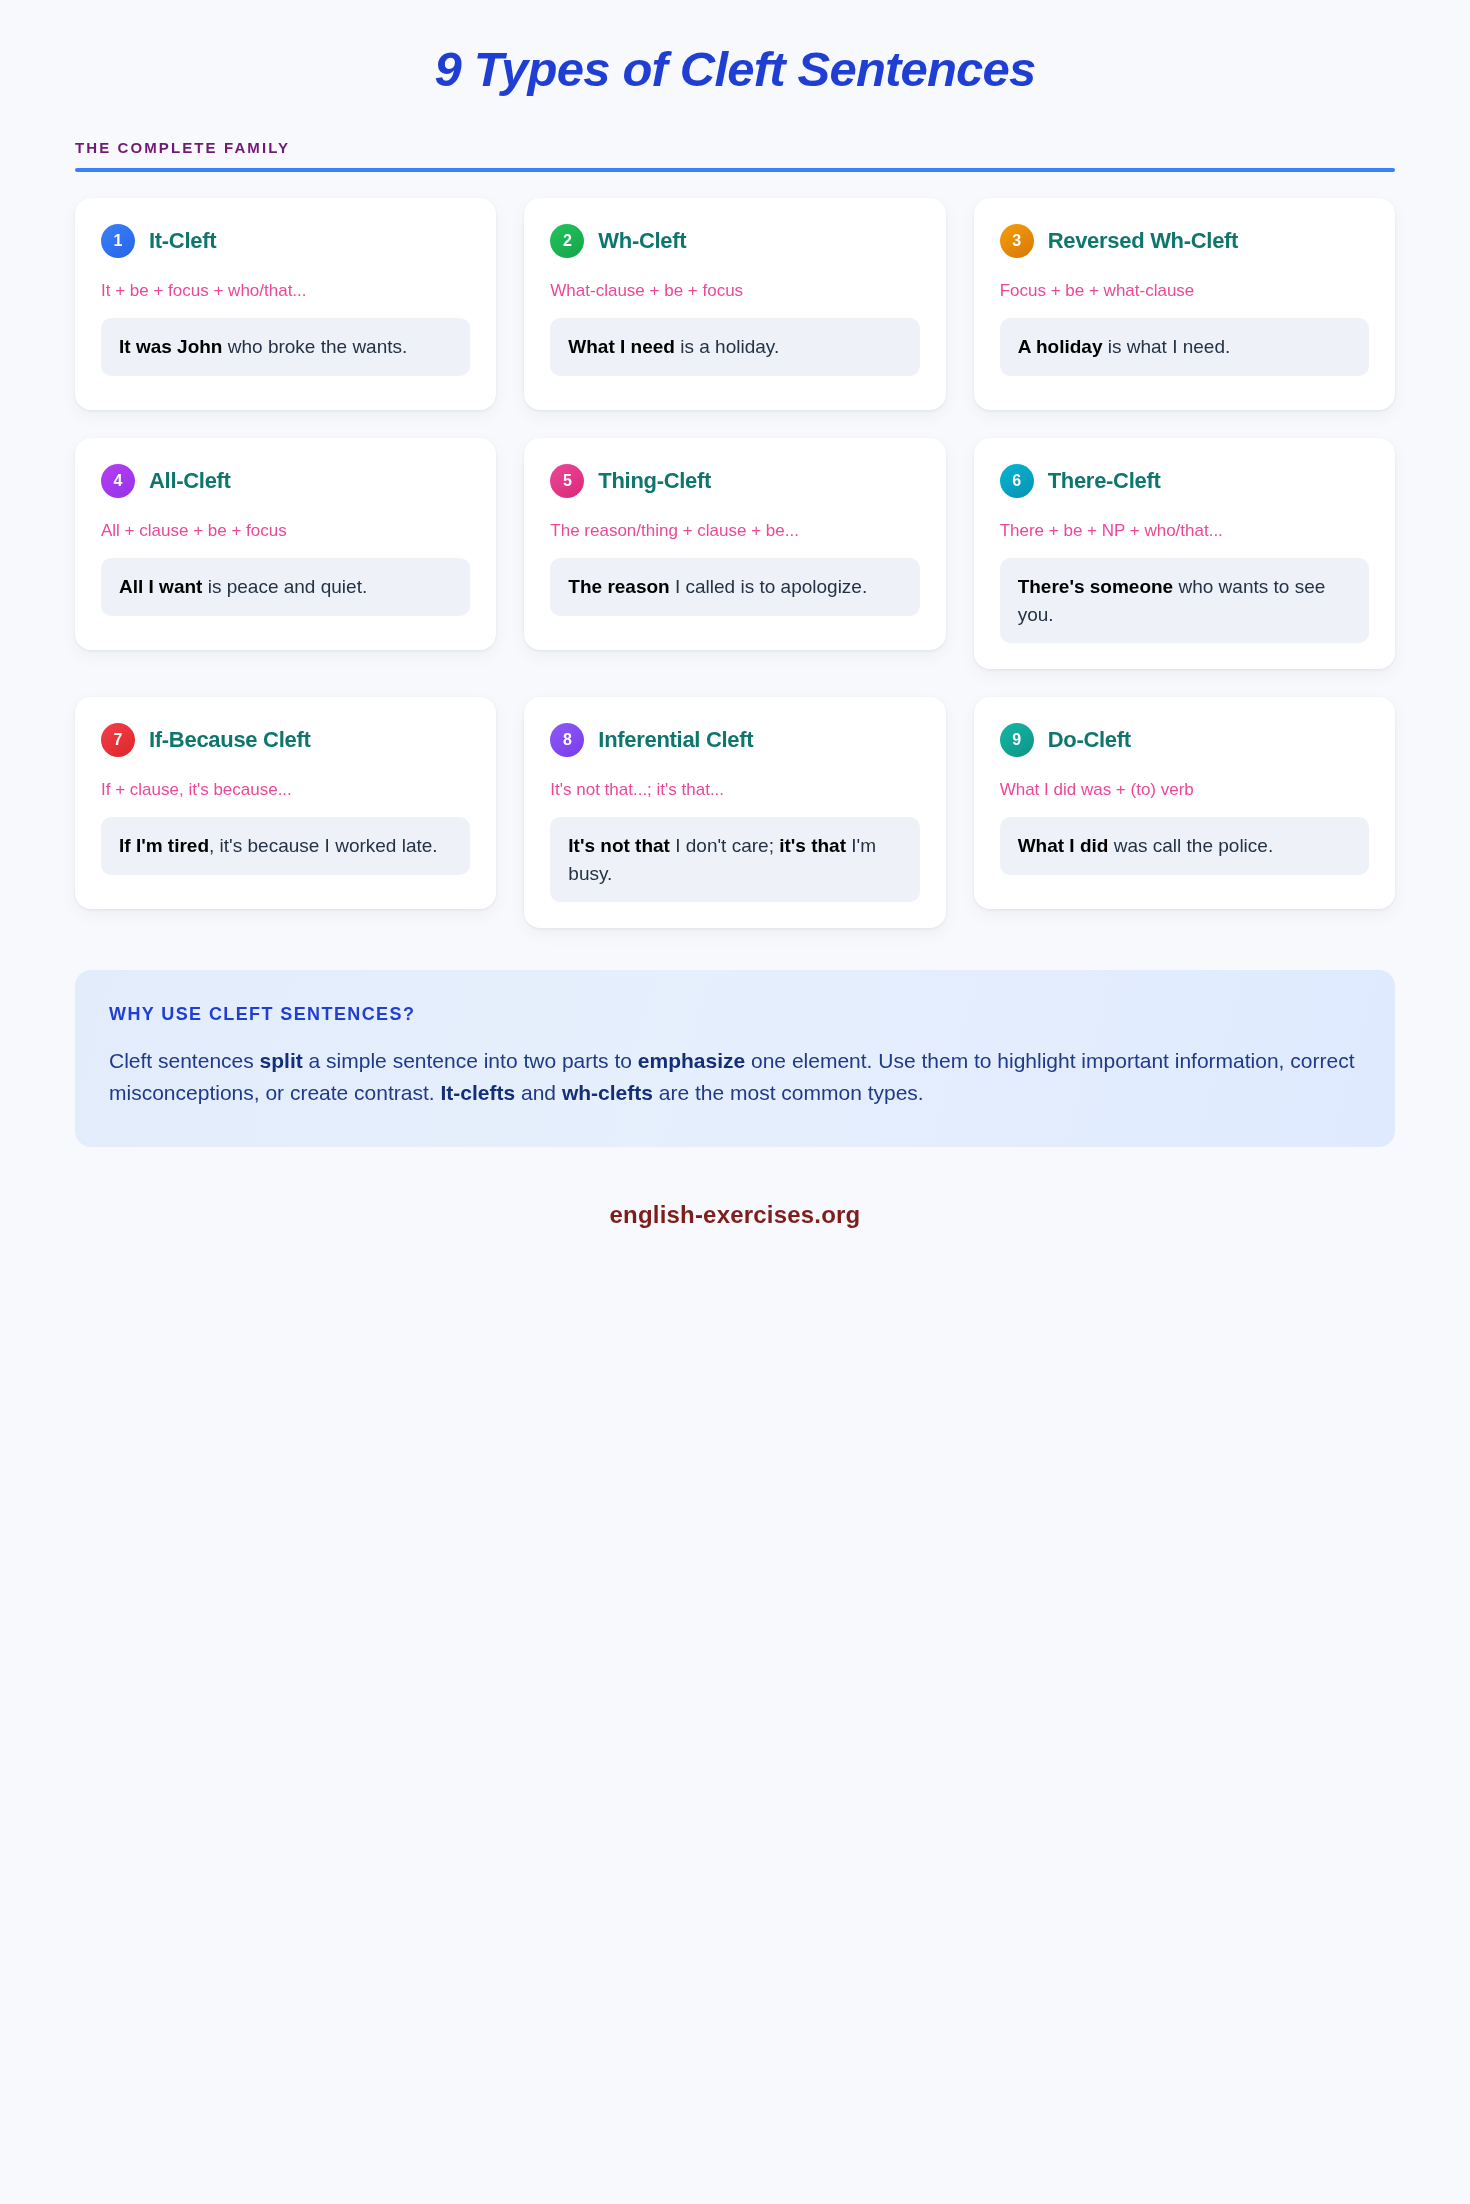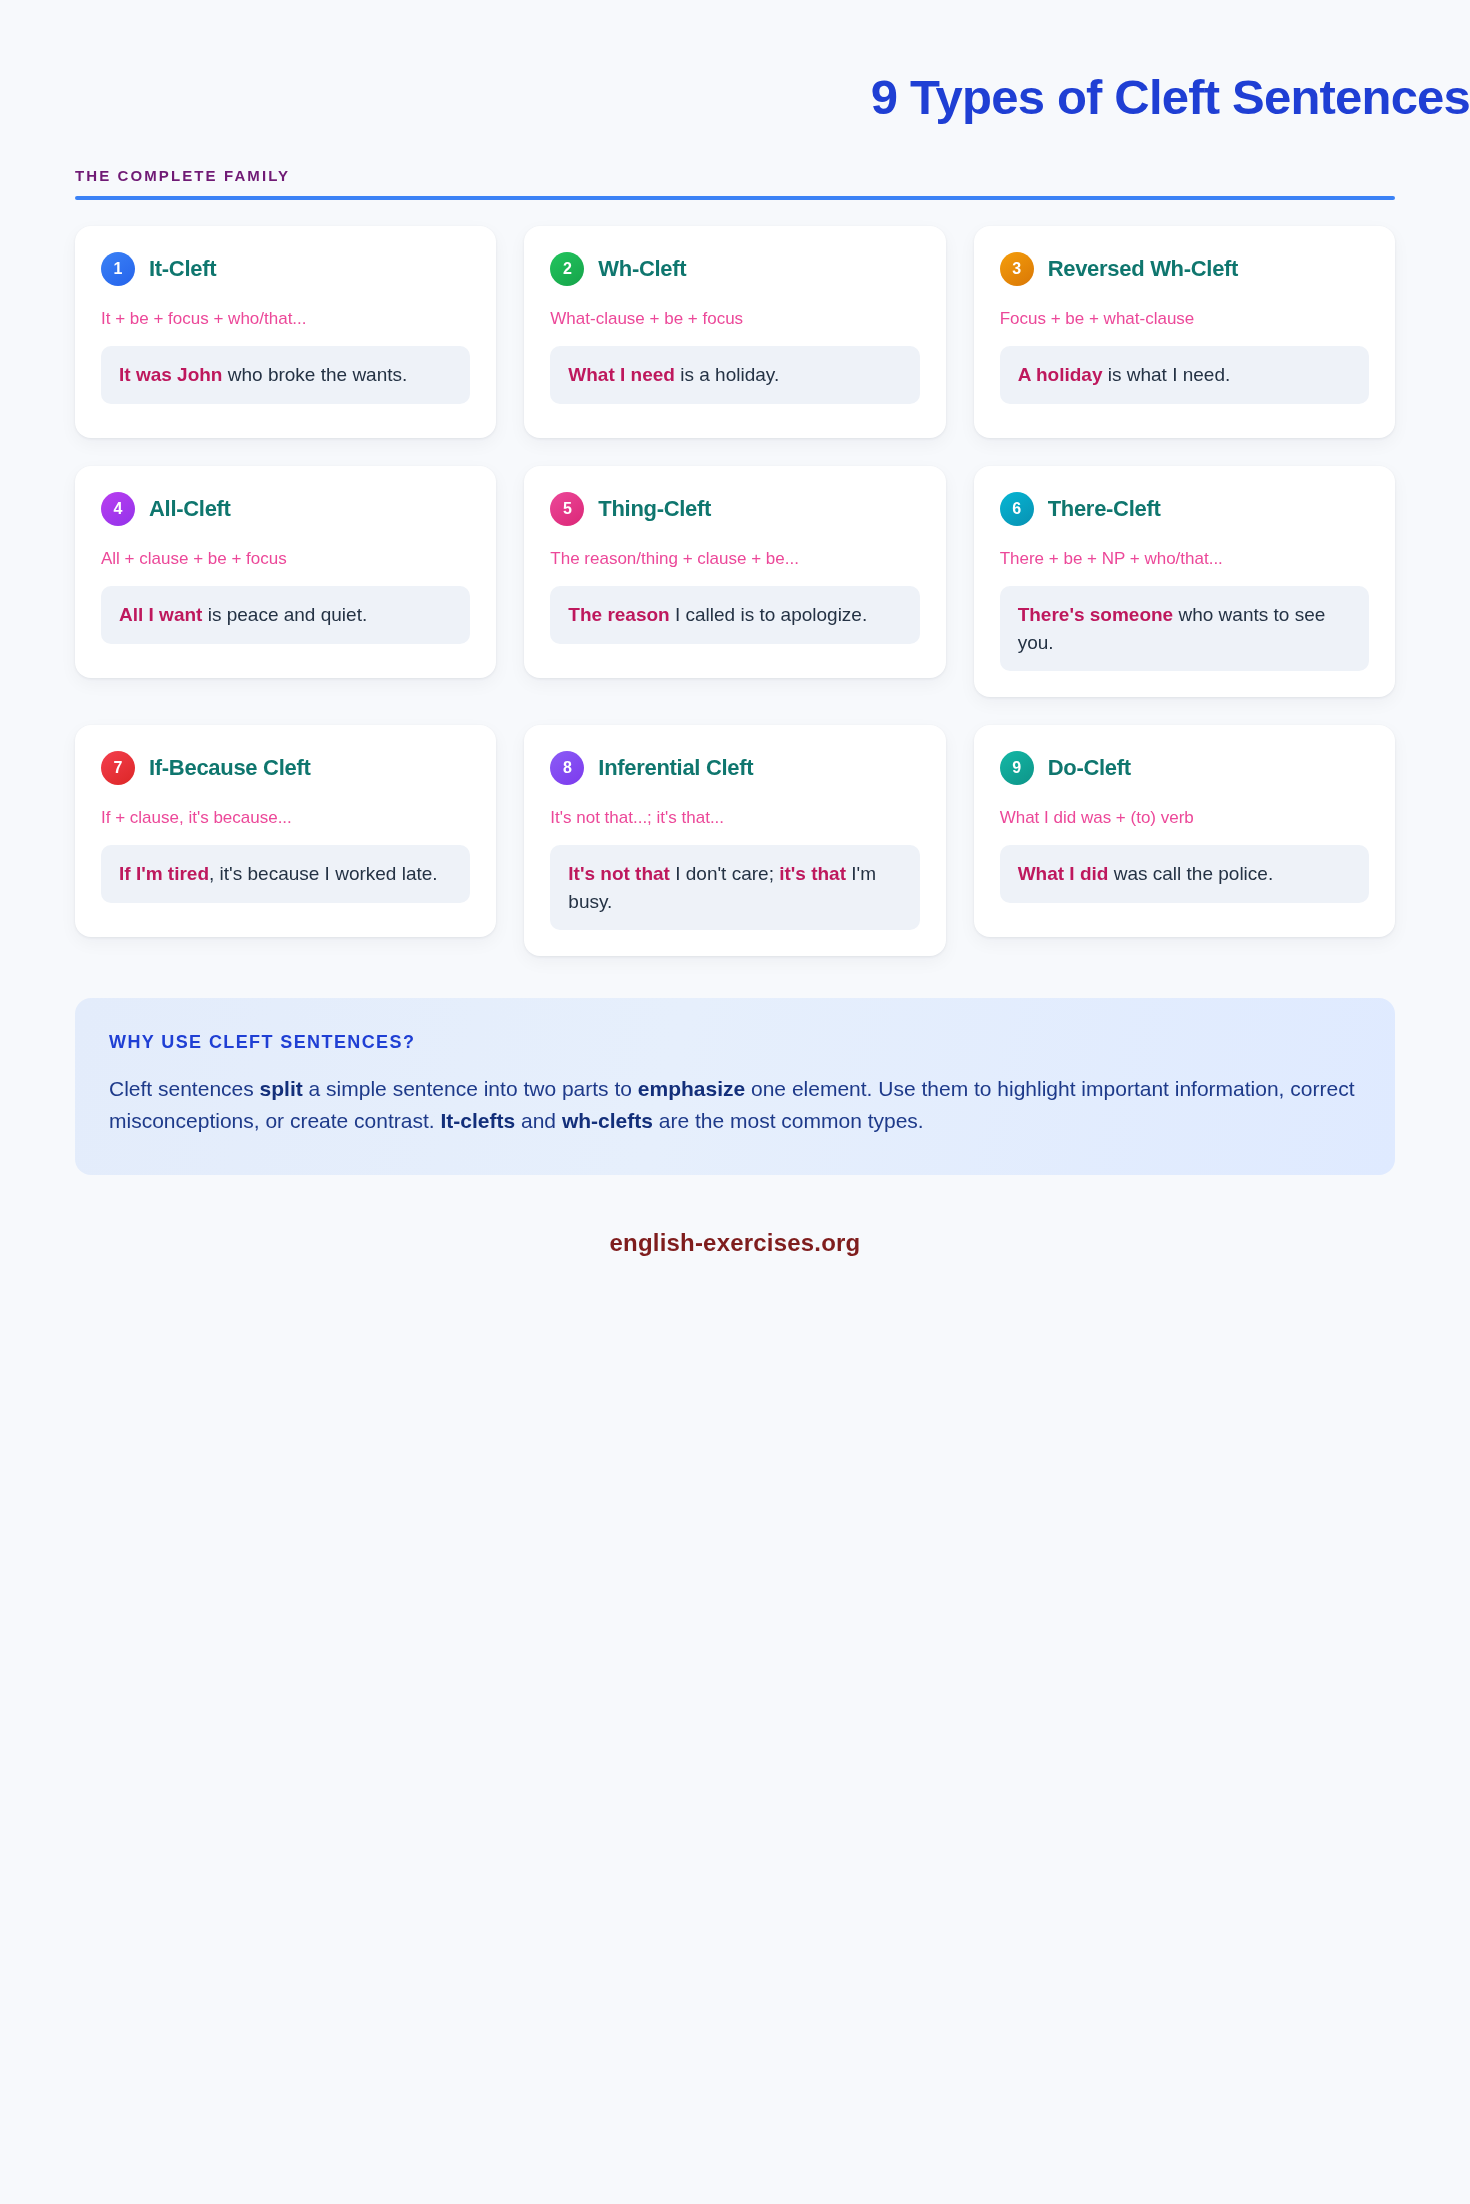--- a/index.html
+++ b/index.html
@@ -15,22 +15,23 @@
   .page {
     width: 1470px;
     min-height: 2204px;
     background: #f7f9fc;
     padding: 0;
     position: relative;
   }
 
   
   .header {
-    text-align: right;
-    padding-top: 70px;
+    text-align: center;
+    padding-top: 42px;
+    font-style: italic;
   }
   .main-title {
     font-size: 49px;
     font-weight: bold;
     color: #1f3fd4;
     letter-spacing: -0.8px;
     line-height: 1.12;
   }
   .subtitle {
     margin-top: 14px;
@@ -119,21 +120,21 @@
   .example {
     margin-top: 16px;
     background: #eef2f8;
     border-radius: 10px;
     padding: 15px 18px;
     font-size: 19px;
     color: #243244;
     line-height: 1.45;
   }
   .example b, .example .hl {
-    color: #be185d;
+    color: #000000;
     font-weight: bold;
     text-align: right;
   }
 
   
   .info-box {
     width: 1320px;
     margin: 42px auto 0 auto;
     background: linear-gradient(105deg, #e3ecfb 0%, #e6effc 45%, #dfeaff 100%);
     border-radius: 16px;

